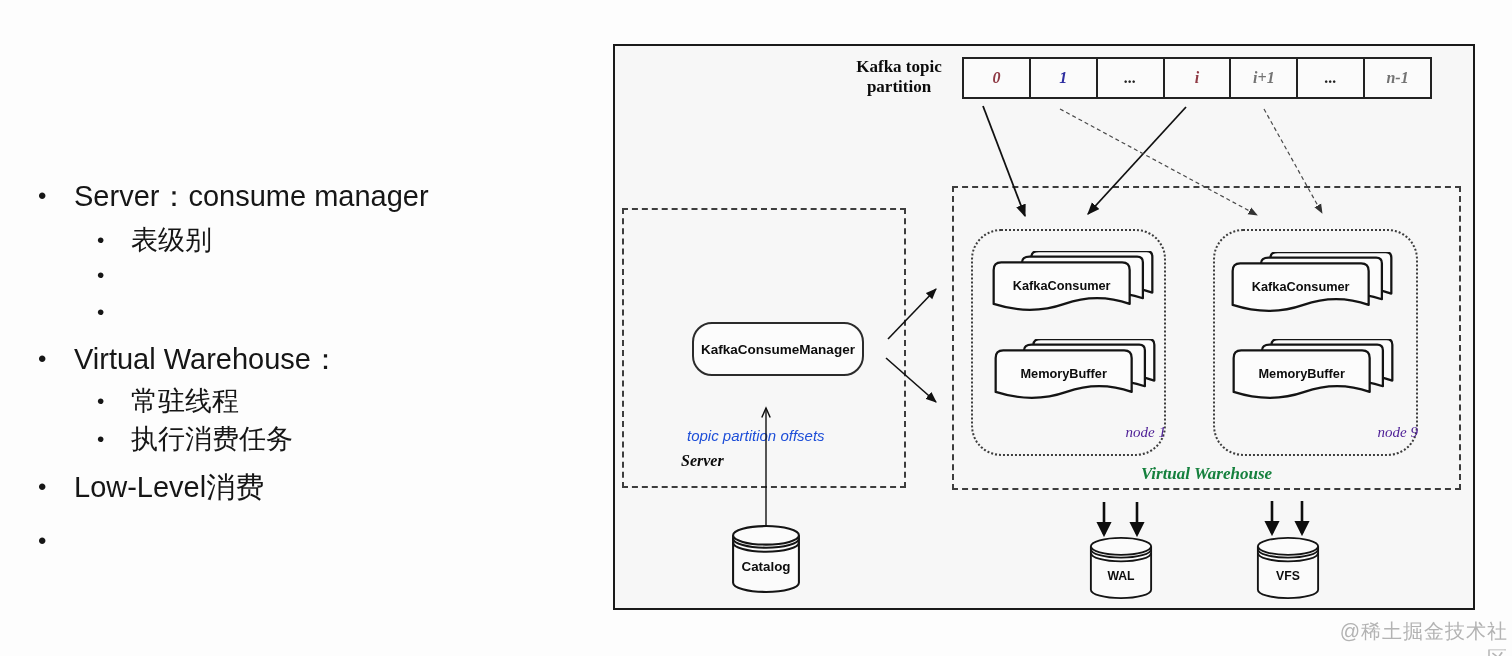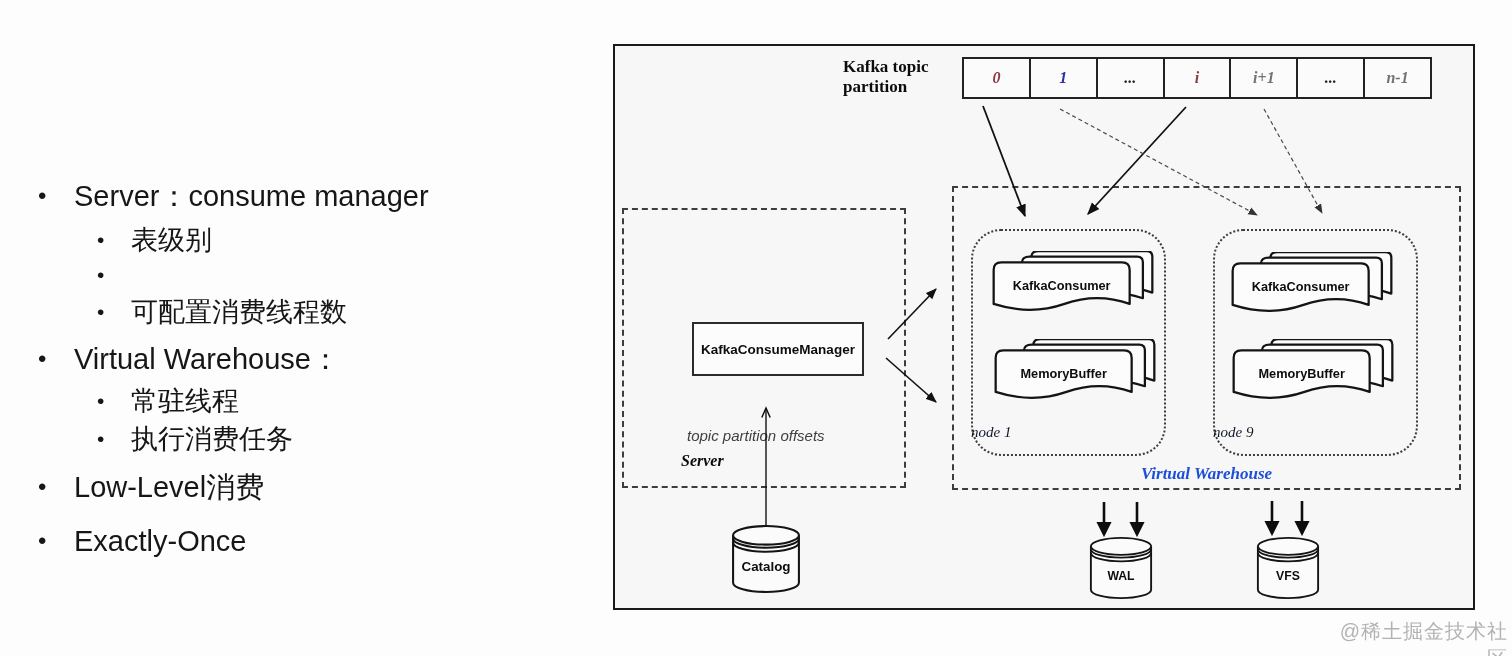--- a/index.html
+++ b/index.html
@@ -13,53 +13,53 @@
   .bl .dot{display:inline-block;text-align:left;}
   .lvl1{left:38px;font-size:29px;line-height:38px;}
   .lvl1 .dot{width:36px;font-size:24px;}
   .lvl2{left:97px;font-size:27px;line-height:34px;}
   .lvl2 .dot{width:34px;font-size:21px;}
 
   
   .frame{position:absolute;left:613px;top:44px;width:862px;height:566px;
          border:2.5px solid #1a1a1a;background:#f7f7f7;box-sizing:border-box;}
 
-  .kafka-label{position:absolute;left:843px;top:57px;width:112px;
+  .kafka-label{position:absolute;left:843px;top:57px;width:112px;text-align:center;
                font-family:"Liberation Serif",serif;font-weight:bold;font-size:17px;
                line-height:20px;color:#0c0c0c;}
 
   .ptable{position:absolute;left:962px;top:57px;width:470px;height:42px;display:flex;
           border:2px solid #222;background:#fbfbfb;box-sizing:border-box;}
   .pcell{flex:1;display:flex;align-items:center;justify-content:center;
          border-left:2px solid #222;font-family:"Liberation Serif",serif;
          font-style:italic;font-weight:600;font-size:16px;}
   .pcell:first-child{border-left:none;}
 
   .dash-box{position:absolute;border:2px dashed #3d3d3d;box-sizing:border-box;}
   .server-box{left:622px;top:208px;width:284px;height:280px;}
   .vw-box{left:952px;top:186px;width:509px;height:304px;}
   .node-box{position:absolute;border:2px dotted #3d3d3d;border-radius:30px;box-sizing:border-box;}
   .node1{left:971px;top:229px;width:195px;height:227px;}
   .node2{left:1213px;top:229px;width:205px;height:227px;}
 
   .manager{position:absolute;left:692px;top:322px;width:172px;height:54px;
-           border:2px solid #2b2b2b;border-radius:0;background:#fcfcfc;
+           border:2px solid #2b2b2b;border-radius:20px;background:#fcfcfc;
            display:flex;align-items:center;justify-content:center;
            font-weight:bold;font-size:13.5px;color:#0d0d0d;box-sizing:border-box;}
 
-  .offsets-lbl{position:absolute;left:687px;top:427px;font-style:italic;font-size:15px;color:#404040;}
+  .offsets-lbl{position:absolute;left:687px;top:427px;font-style:italic;font-size:15px;color:#1d4ed8;}
   .server-lbl{position:absolute;left:681px;top:452px;font-family:"Liberation Serif",serif;
               font-weight:bold;font-style:italic;font-size:16px;color:#0c0c0c;}
-  .node-lbl{position:absolute;text-align:left;font-family:"Liberation Serif",serif;
-            font-style:italic;font-size:15px;color:#0f172a;}
+  .node-lbl{position:absolute;text-align:right;font-family:"Liberation Serif",serif;
+            font-style:italic;font-size:15px;color:#4c1d95;}
   .node1-lbl{left:971px;top:424px;width:195px;}
   .node2-lbl{left:1213px;top:424px;width:205px;}
   .vw-lbl{position:absolute;left:952px;top:464px;width:509px;text-align:center;
           font-family:"Liberation Serif",serif;font-weight:bold;font-style:italic;
-          font-size:17px;color:#1d4ed8;}
+          font-size:17px;color:#15803d;}
 
   .stack{position:absolute;}
   .stack text{font-family:"Liberation Sans",sans-serif;font-weight:bold;font-size:13.5px;fill:#0d0d0d;}
   .cyl{position:absolute;}
   .cyl text{font-family:"Liberation Sans",sans-serif;font-weight:bold;font-size:13px;fill:#0d0d0d;}
 
   .overlay{position:absolute;left:0;top:0;width:1512px;height:656px;pointer-events:none;}
 
   .watermark{position:absolute;left:1328px;top:618px;width:180px;text-align:right;
              font-size:20px;letter-spacing:1px;color:#b3b3b3;}
@@ -76,41 +76,39 @@
   </div>
   <div class="bl lvl2" style="top:223px">
     <span class="dot">•</span>
     <span>表级别</span>
   </div>
   <div class="bl lvl2" style="top:258px">
     <span class="dot">•</span>
   </div>
   <div class="bl lvl2" style="top:295px">
     <span class="dot">•</span>
-    <span>可配置消费线程数</span>
   </div>
   <div class="bl lvl1" style="top:340px">
     <span class="dot">•</span>
     <span>Virtual Warehouse：</span>
   </div>
   <div class="bl lvl2" style="top:384px">
     <span class="dot">•</span>
     <span>常驻线程</span>
   </div>
   <div class="bl lvl2" style="top:422px">
     <span class="dot">•</span>
     <span>执行消费任务</span>
   </div>
   <div class="bl lvl1" style="top:468px">
     <span class="dot">•</span>
     <span>Low-Level消费</span>
   </div>
   <div class="bl lvl1" style="top:522px">
     <span class="dot">•</span>
-    <span>Exactly-Once</span>
   </div>
 
   <div class="frame"></div>
 
   <div class="kafka-label">
     <div>Kafka topic</div>
     <div>partition</div>
   </div>
 
   <div class="ptable">

